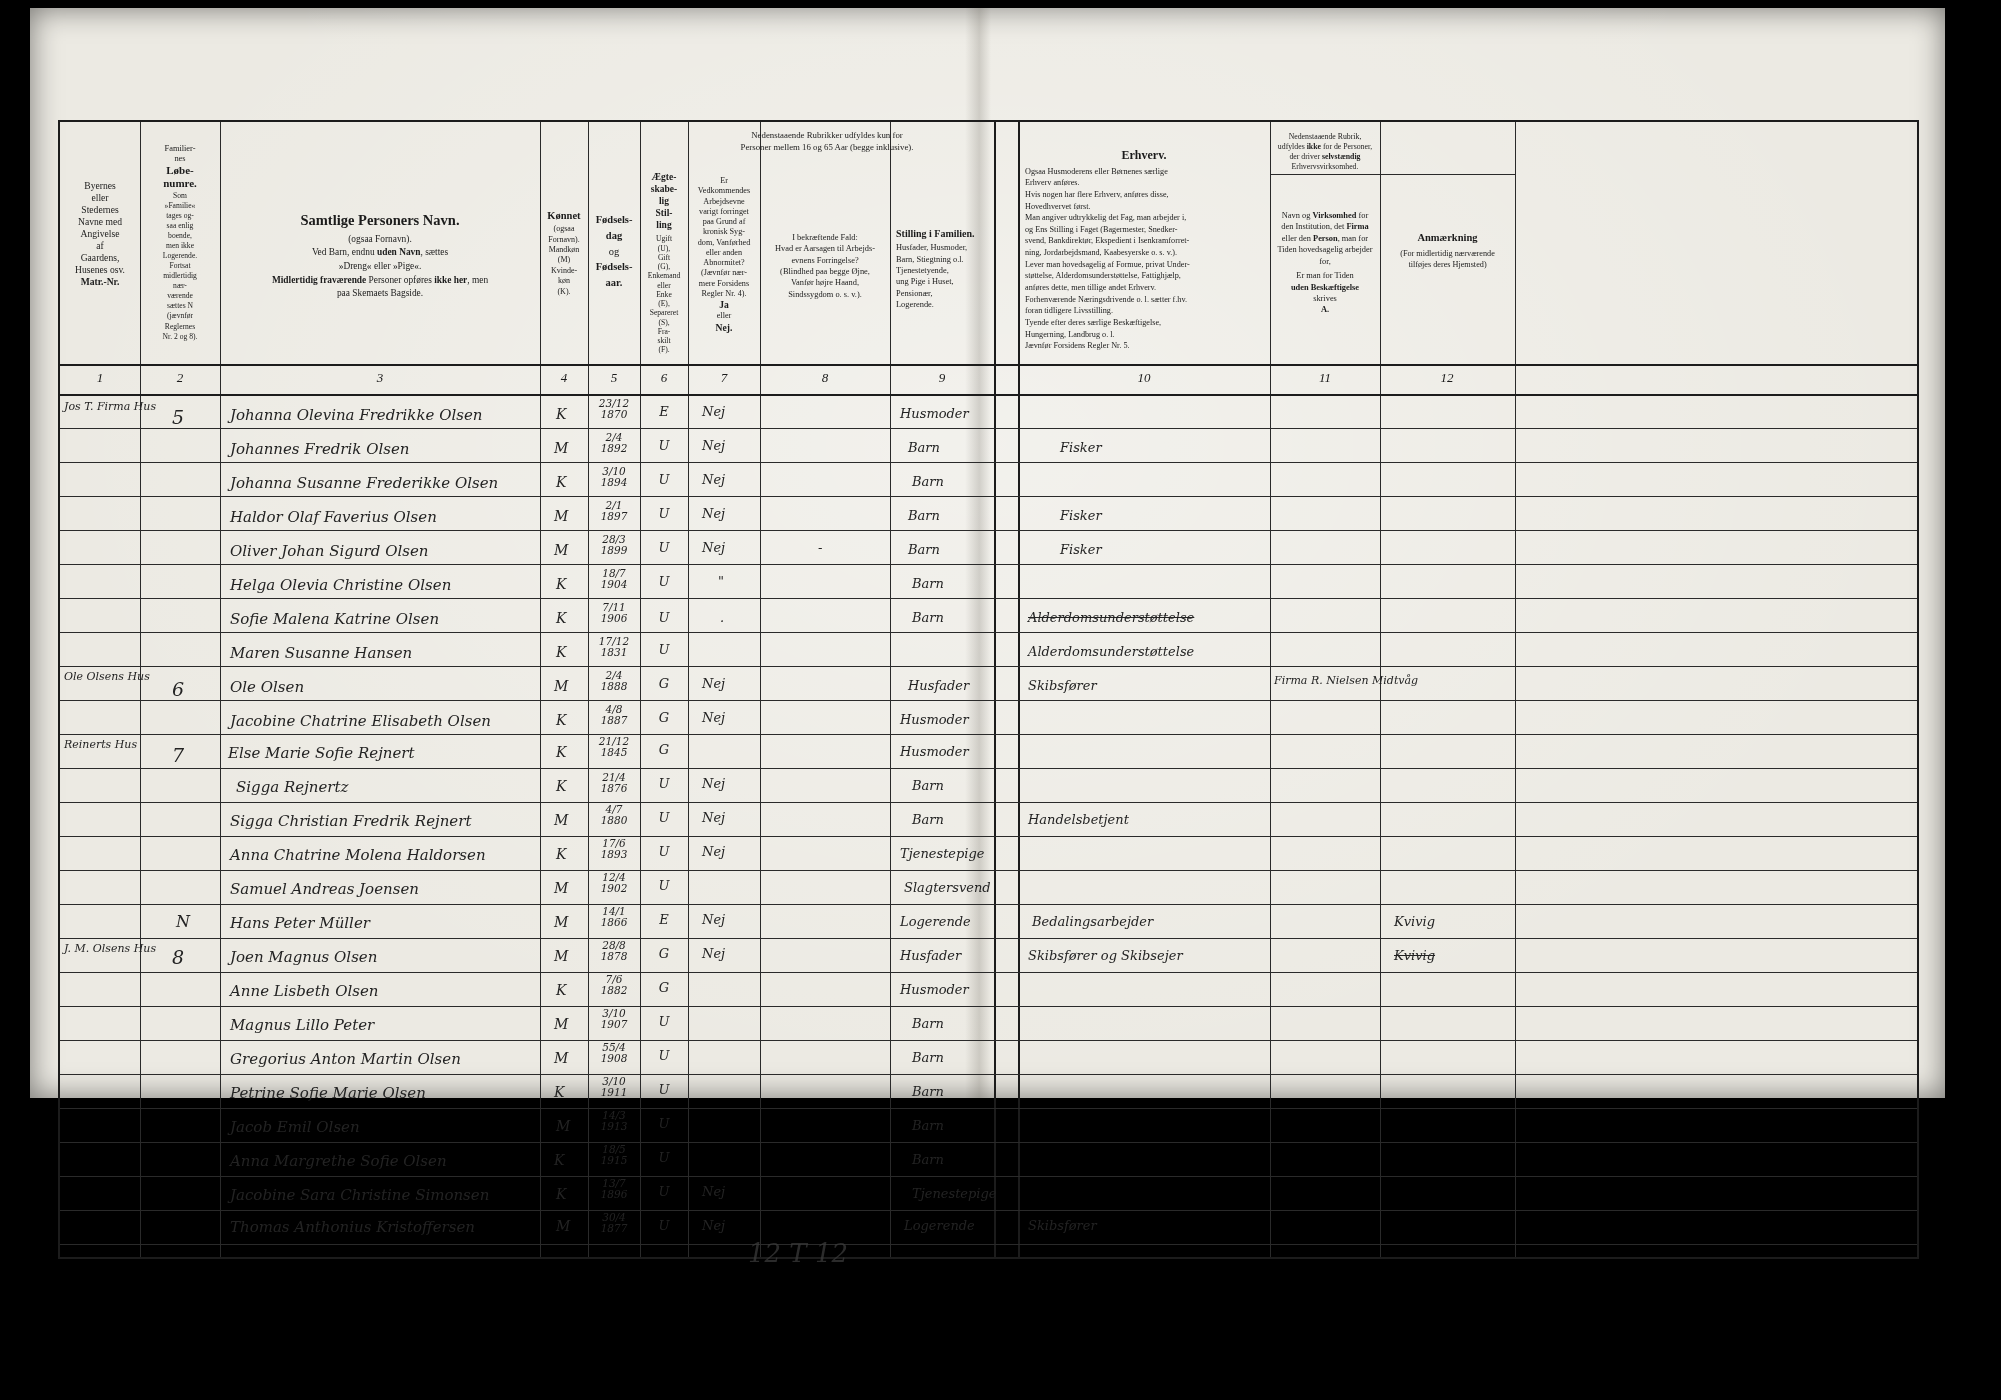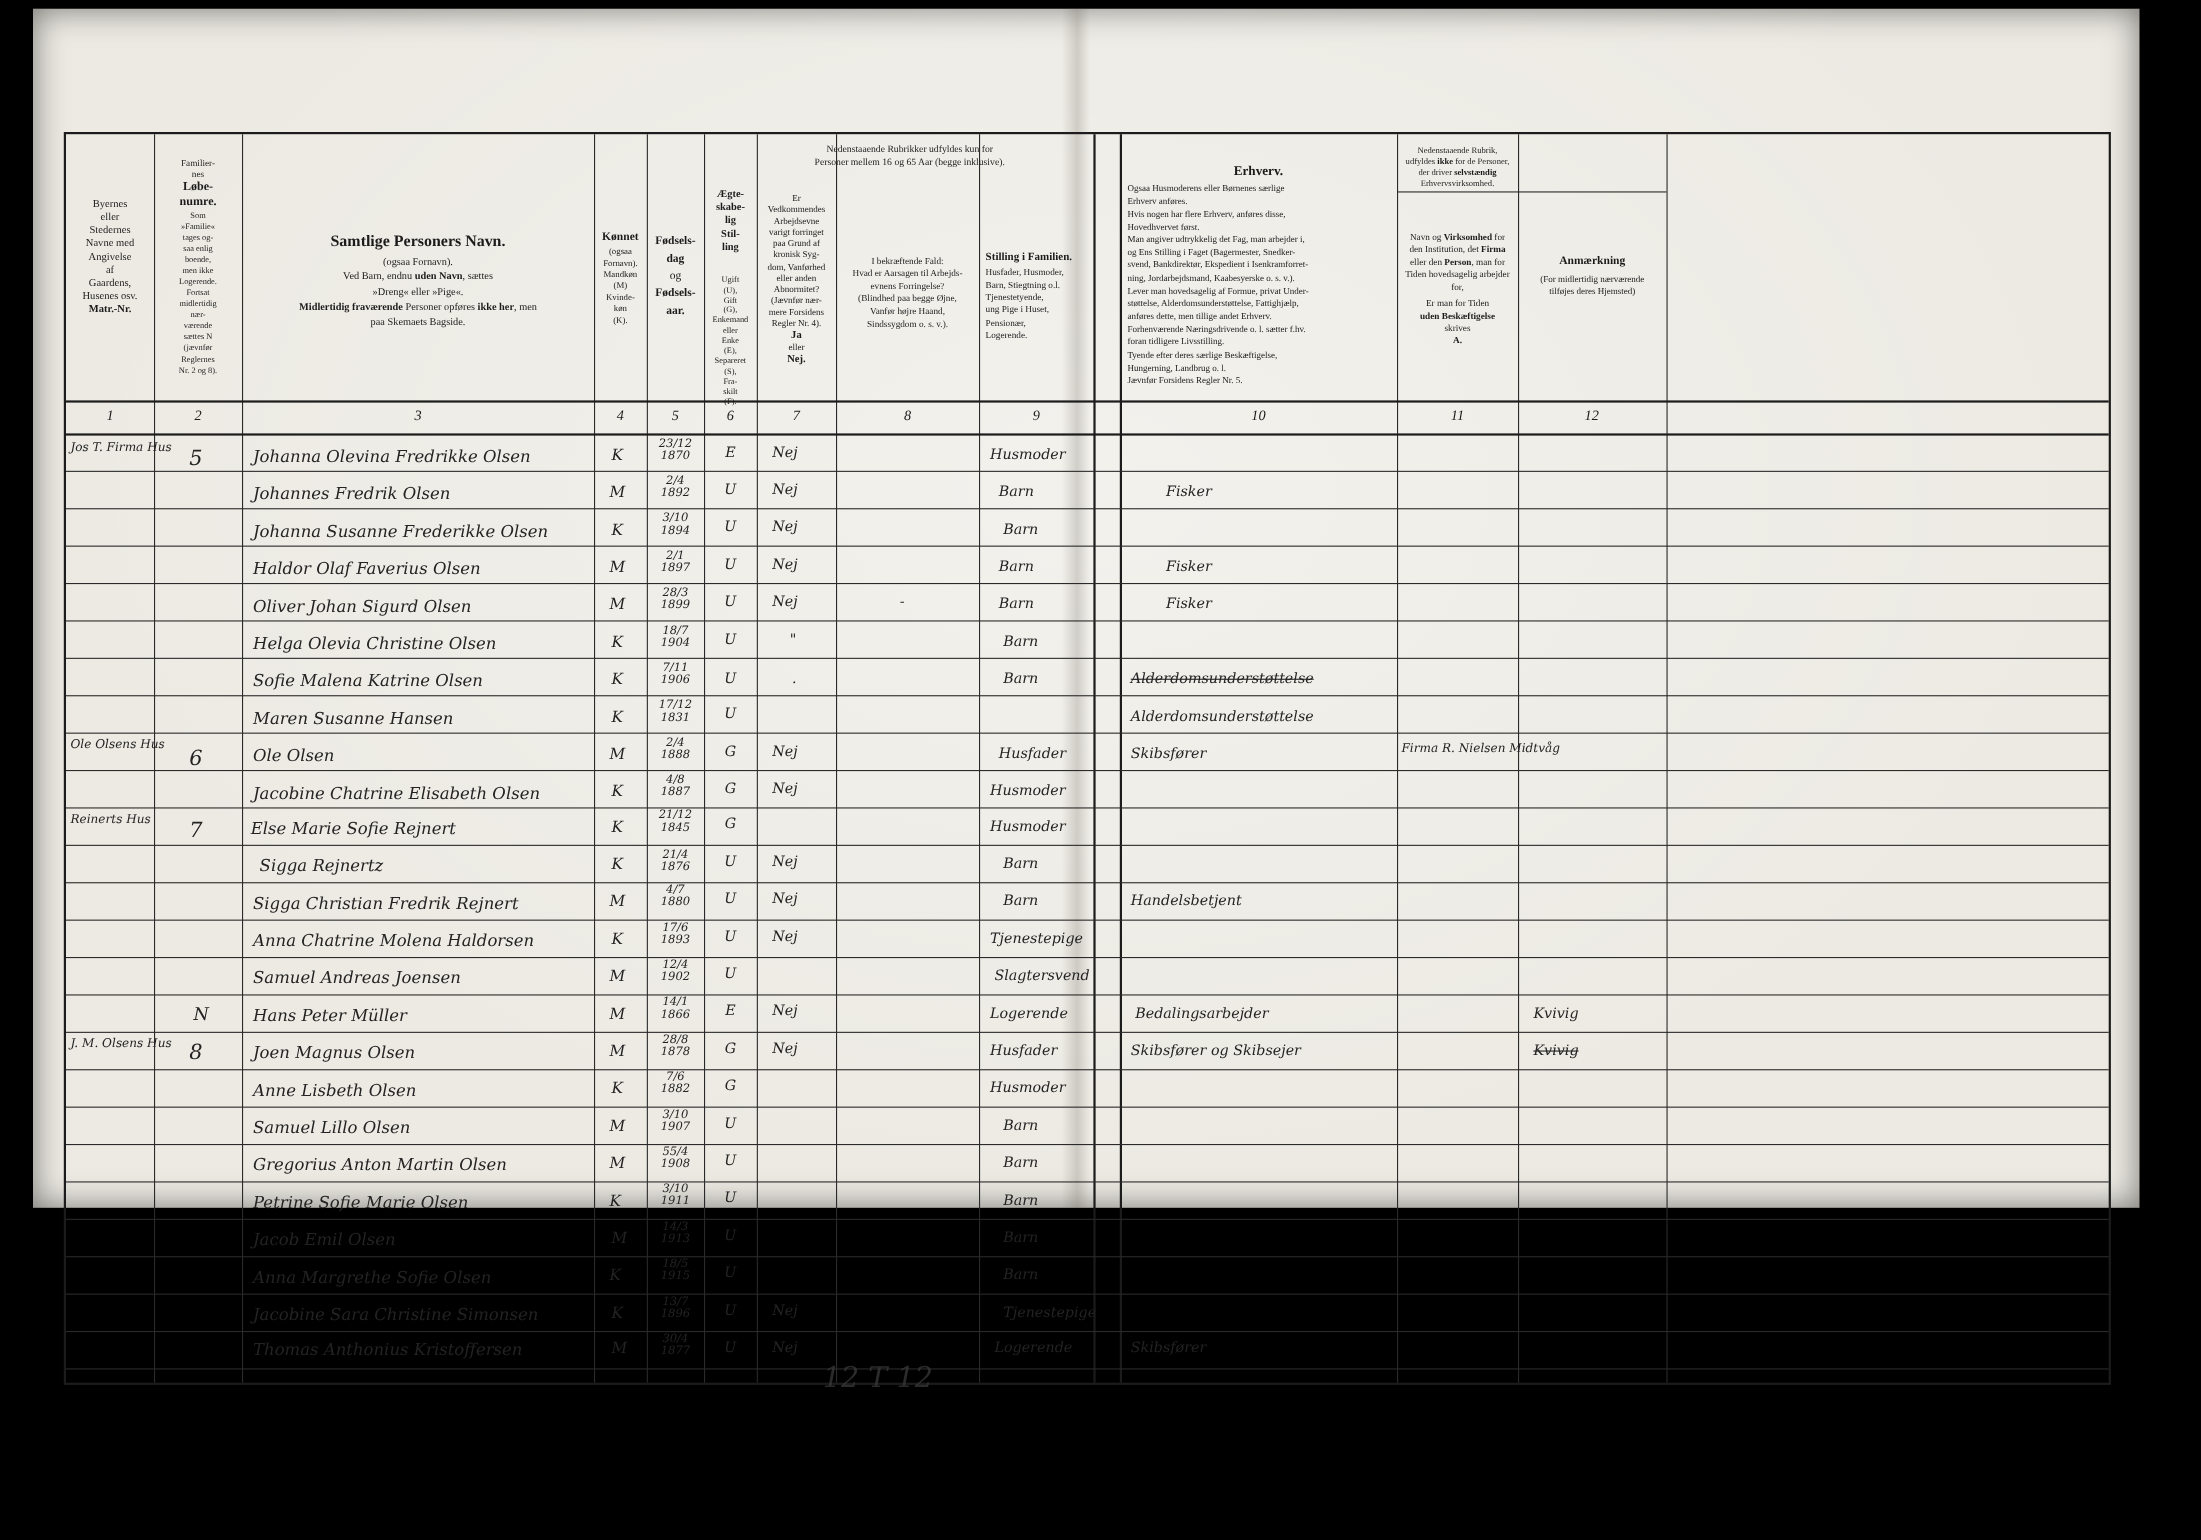--- a/index.html
+++ b/index.html
@@ -97,21 +97,21 @@
         <div style="font-size:10.5px"><b>Kønnet</b></div>
         <div style="font-size:8px;line-height:1.3;margin-top:2px">(ogsaa Fornavn).<br>Mandkøn<br>(M)<br>Kvinde-<br>køn<br>(K).</div>
       </div>
 
       <div class="hcell" style="left:528px;top:88px;width:52px;">
         <div style="font-size:10.5px;line-height:1.5"><b>Fødsels-<br>dag</b><br>og<br><b>Fødsels-<br>aar.</b></div>
       </div>
 
       <div class="hcell xtiny" style="left:580px;top:48px;width:48px;">
         <div style="font-size:9.5px;line-height:1.25"><b>Ægte-<br>skabe-<br>lig<br>Stil-<br>ling</b></div>
-        <div style="font-size:7.6px;line-height:1.22;margin-top:18px">Ugift<br>(U),<br>Gift<br>(G),<br>Enkemand<br>eller<br>Enke<br>(E),<br>Separeret<br>(S),<br>Fra-<br>skilt<br>(F).</div>
+        <div style="font-size:7.6px;line-height:1.22;margin-top:3px">Ugift<br>(U),<br>Gift<br>(G),<br>Enkemand<br>eller<br>Enke<br>(E),<br>Separeret<br>(S),<br>Fra-<br>skilt<br>(F).</div>
       </div>
 
       <div class="hcell xtiny" style="left:628px;top:6px;width:278px;">
         <div style="font-size:8.8px;line-height:1.35">Nedenstaaende Rubrikker udfyldes kun for<br>Personer mellem 16 og 65 Aar (begge inklusive).</div>
       </div>
 
       <div class="hcell xtiny" style="left:628px;top:52px;width:72px;">
         <div style="font-size:8.2px;line-height:1.25">Er<br>Vedkommendes<br>Arbejdsevne<br>varigt forringet<br>paa Grund af<br>kronisk Syg-<br>dom, Vanførhed<br>eller anden<br>Abnormitet?<br>(Jævnfør nær-<br>mere Forsidens<br>Regler Nr. 4).<br><b style="font-size:9.6px">Ja</b><br>eller<br><b style="font-size:9.6px">Nej.</b></div>
       </div>
 
@@ -481,21 +481,21 @@
       <div class="hw s c" style="left:604px;top:858px">G</div>
       <div class="hw s" style="left:642px;top:858px"></div>
       <div class="hw s" style="left:740px;top:858px"></div>
       <div class="hw s" style="left:840px;top:860px">Husmoder</div>
       <div class="hw s" style="left:968px;top:860px"></div>
       <div class="hw xs" style="left:1216px;top:860px"></div>
       <div class="hw s" style="left:1330px;top:860px"></div>
 
       <div class="hw xs" style="left:4px;top:888px"></div>
       <div class="hw" style="left:112px;top:894px;font-size:19px"></div>
-      <div class="hw" style="left:170px;top:894px">Samuel Lillo Olsen</div>
+      <div class="hw" style="left:170px;top:894px">Magnus Lillo Peter</div>
       <div class="hw" style="left:494px;top:894px;font-size:14px">M</div>
       <div class="frac" style="left:554px;top:886px">
           <span class="n">3/10</span>
           <span class="d">1907</span>
         </div>
       <div class="hw s c" style="left:604px;top:892px">U</div>
       <div class="hw s" style="left:642px;top:892px"></div>
       <div class="hw s" style="left:740px;top:892px"></div>
       <div class="hw s" style="left:852px;top:894px">Barn</div>
       <div class="hw s" style="left:968px;top:894px"></div>

